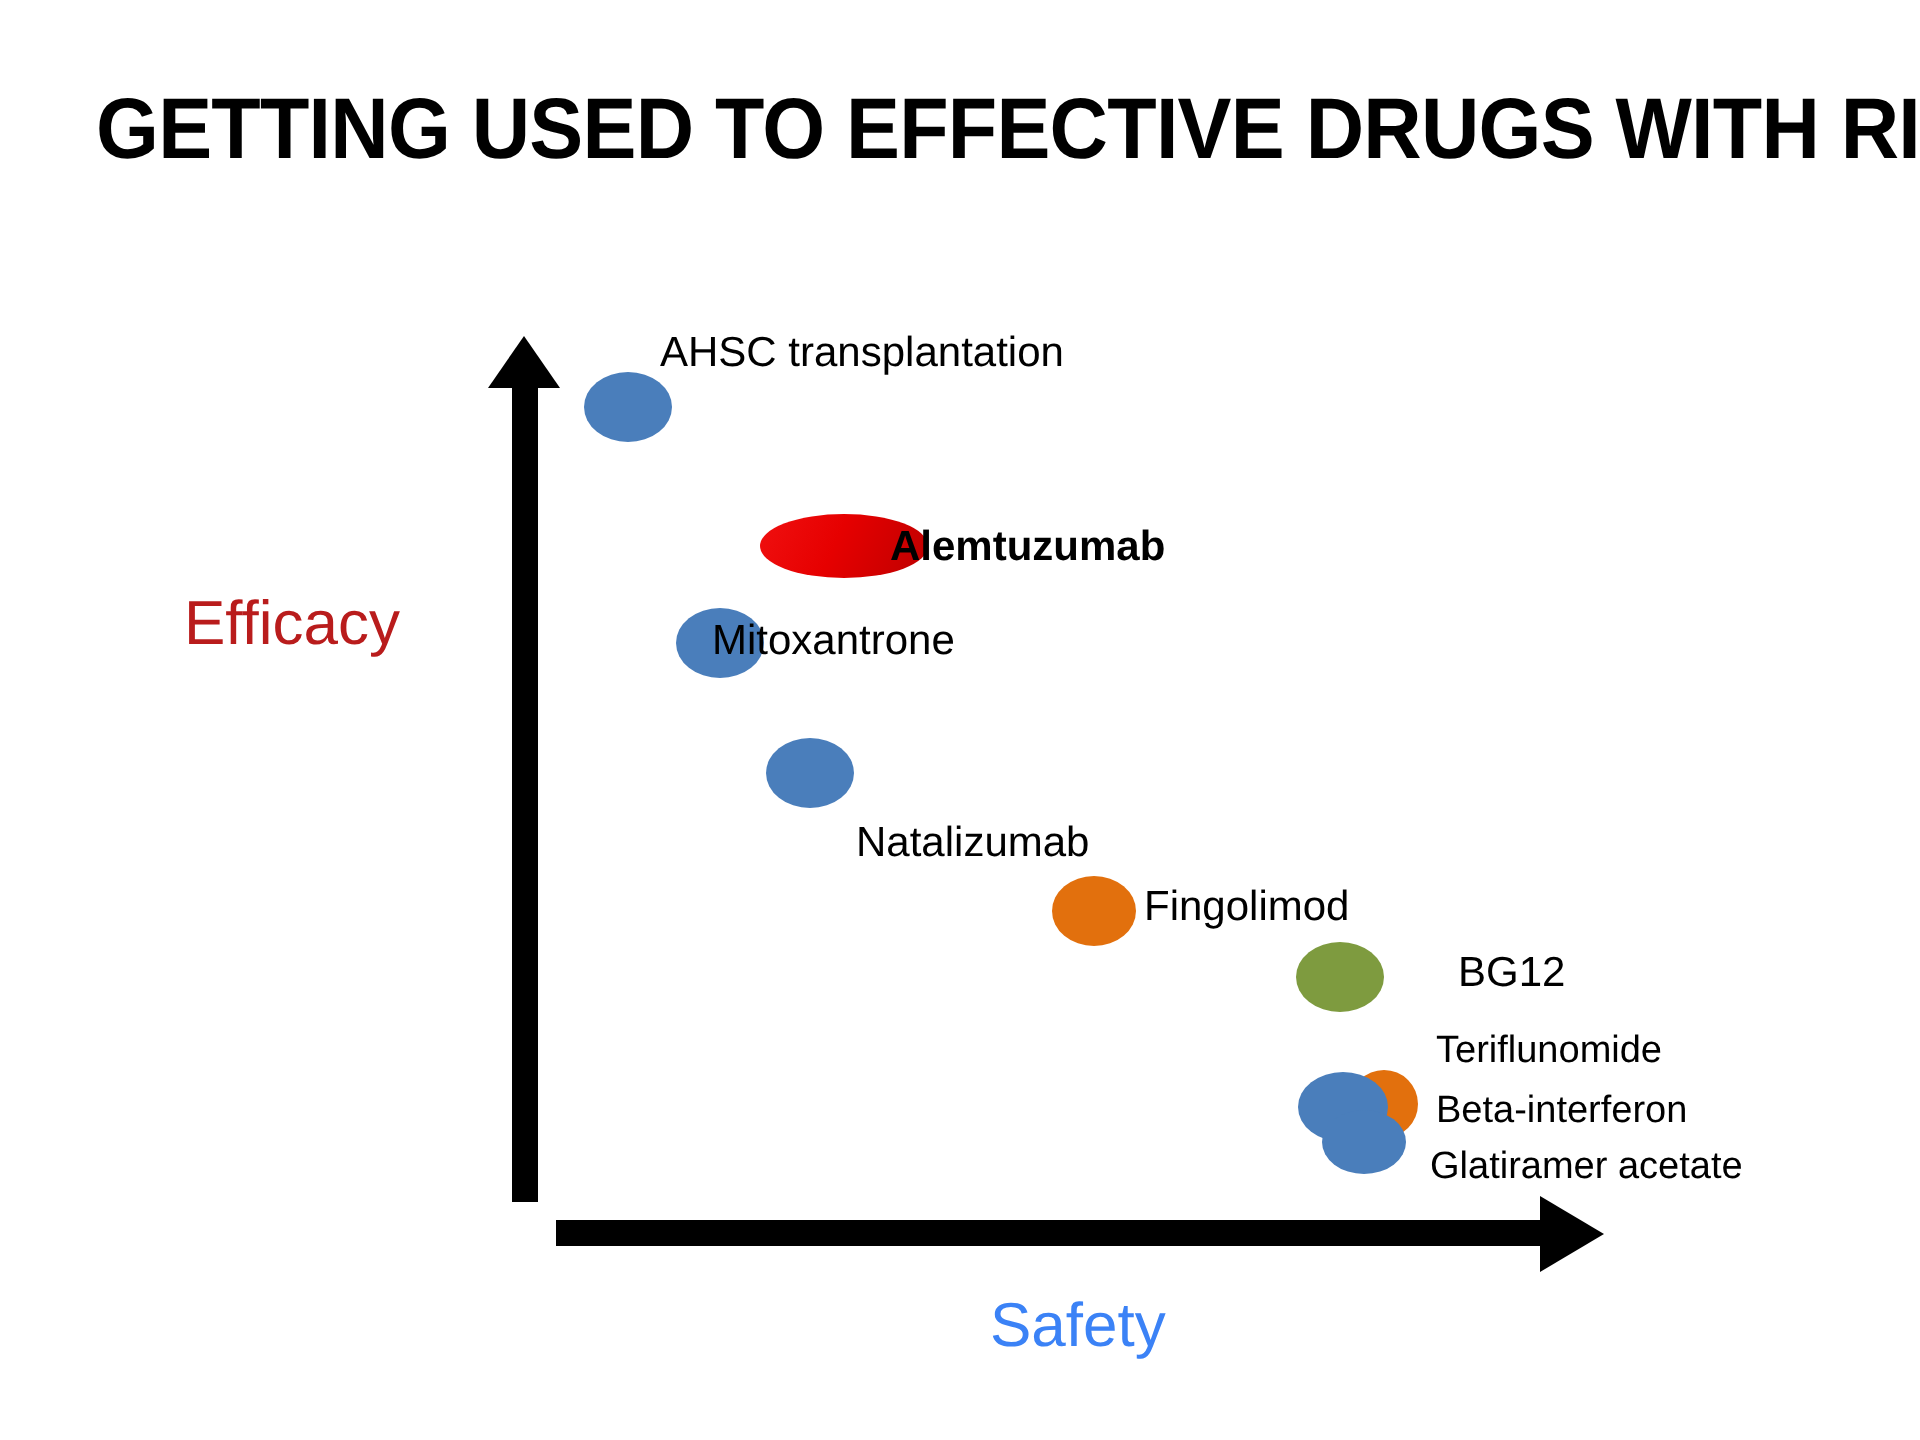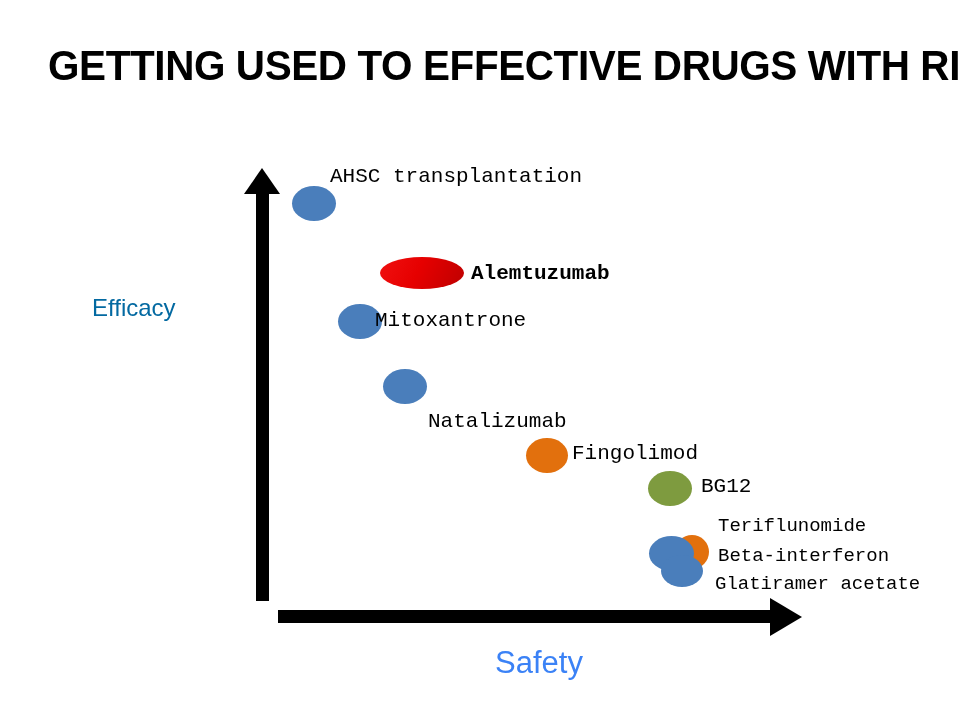--- a/index.html
+++ b/index.html
@@ -69,22 +69,22 @@
     border-top: 19px solid transparent;
     border-bottom: 19px solid transparent;
     border-left: 32px solid #000000;
   }
 
   
   #efficacy-label {
     position: absolute;
     left: 92px;
     top: 294px;
-    font-size: 24px;
-    color: #0369a1;
+    font-size: 31px;
+    color: #b91c1c;
     white-space: nowrap;
   }
   #safety-label {
     position: absolute;
     left: 495px;
     top: 645px;
     font-size: 31px;
     color: #3b82f6;
     white-space: nowrap;
   }
@@ -102,21 +102,20 @@
     background-image: linear-gradient(115deg, #F01010 0%, #E60000 45%, #BE0000 100%);
   }
 
   
   .dlabel {
     position: absolute;
     font-size: 21px;
     color: #000000;
     white-space: nowrap;
     line-height: 26px;
-    font-family: Liberation Mono, monospace;
   }
   .dlabel.bold { font-weight: bold; }
   .dlabel.small { font-size: 19px; }
 </style>
 </head>
 <body>
 
 <div id="canvas">
 
   <div id="title">GETTING USED TO EFFECTIVE DRUGS WITH RISK?</div>
@@ -127,33 +126,33 @@
   <div class="axis-shaft-h"></div>
   <div class="axis-head-h"></div>
 
   <div id="efficacy-label">Efficacy</div>
   <div id="safety-label">Safety</div>
 
   <div class="marker m-blue" style="left:292px; top:186px; width:44px; height:35px;"></div>
   <div class="dlabel" style="left:330px; top:164px;">AHSC transplantation</div>
 
   <div class="marker m-red" style="left:380px; top:257px; width:84px; height:32px;"></div>
-  <div class="dlabel bold" style="left:471px; top:261px;">Alemtuzumab</div>
+  <div class="dlabel bold" style="left:445px; top:261px;">Alemtuzumab</div>
 
   <div class="marker m-blue" style="left:338px; top:304px; width:44px; height:35px;"></div>
-  <div class="dlabel" style="left:375px; top:308px;">Mitoxantrone</div>
+  <div class="dlabel" style="left:356px; top:308px;">Mitoxantrone</div>
 
   <div class="marker m-blue" style="left:383px; top:369px; width:44px; height:35px;"></div>
   <div class="dlabel" style="left:428px; top:373px;margin-top:36px;">Natalizumab</div>
 
   <div class="marker m-orange" style="left:526px; top:438px; width:42px; height:35px;"></div>
   <div class="dlabel" style="left:572px; top:441px;">Fingolimod</div>
 
   <div class="marker m-green" style="left:648px; top:471px; width:44px; height:35px;"></div>
-  <div class="dlabel" style="left:701px; top:474px;">BG12</div>
+  <div class="dlabel" style="left:729px; top:474px;">BG12</div>
 
   <div class="marker m-orange" style="left:675px; top:535px; width:34px; height:34px; z-index:1;"></div>
   <div class="marker m-blue" style="left:649px; top:536px; width:45px; height:35px; z-index:2;"></div>
   <div class="marker m-blue" style="left:661px; top:555px; width:42px; height:32px; z-index:3;"></div>
 
   <div class="dlabel small" style="left:718px; top:513px;">Teriflunomide</div>
   <div class="dlabel small" style="left:718px; top:543px;">Beta-interferon</div>
   <div class="dlabel small" style="left:715px; top:571px;">Glatiramer acetate</div>
 
 </div>

